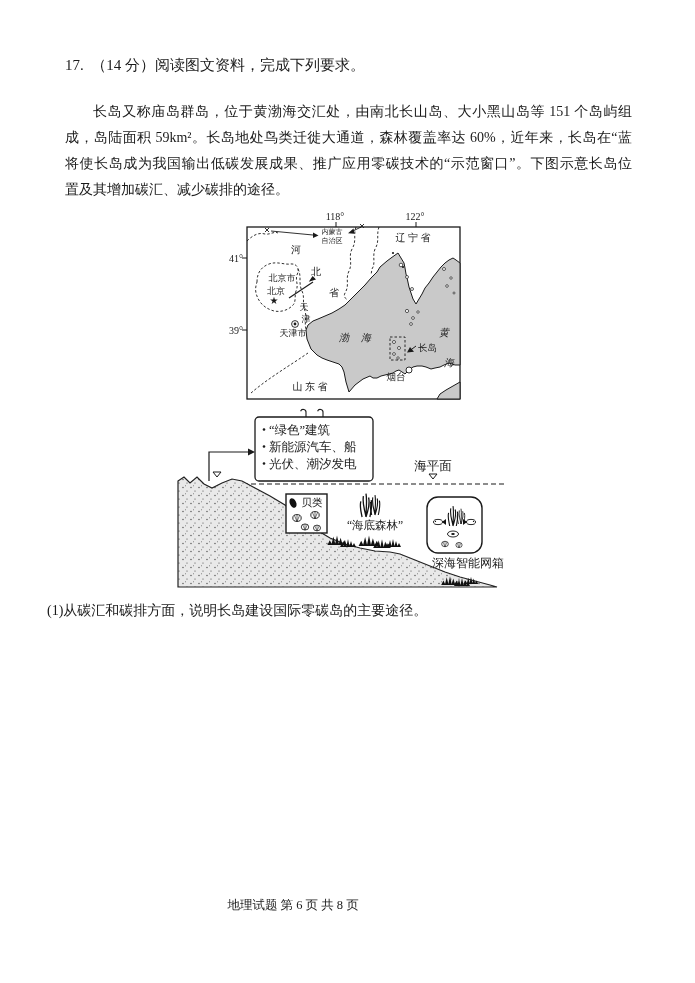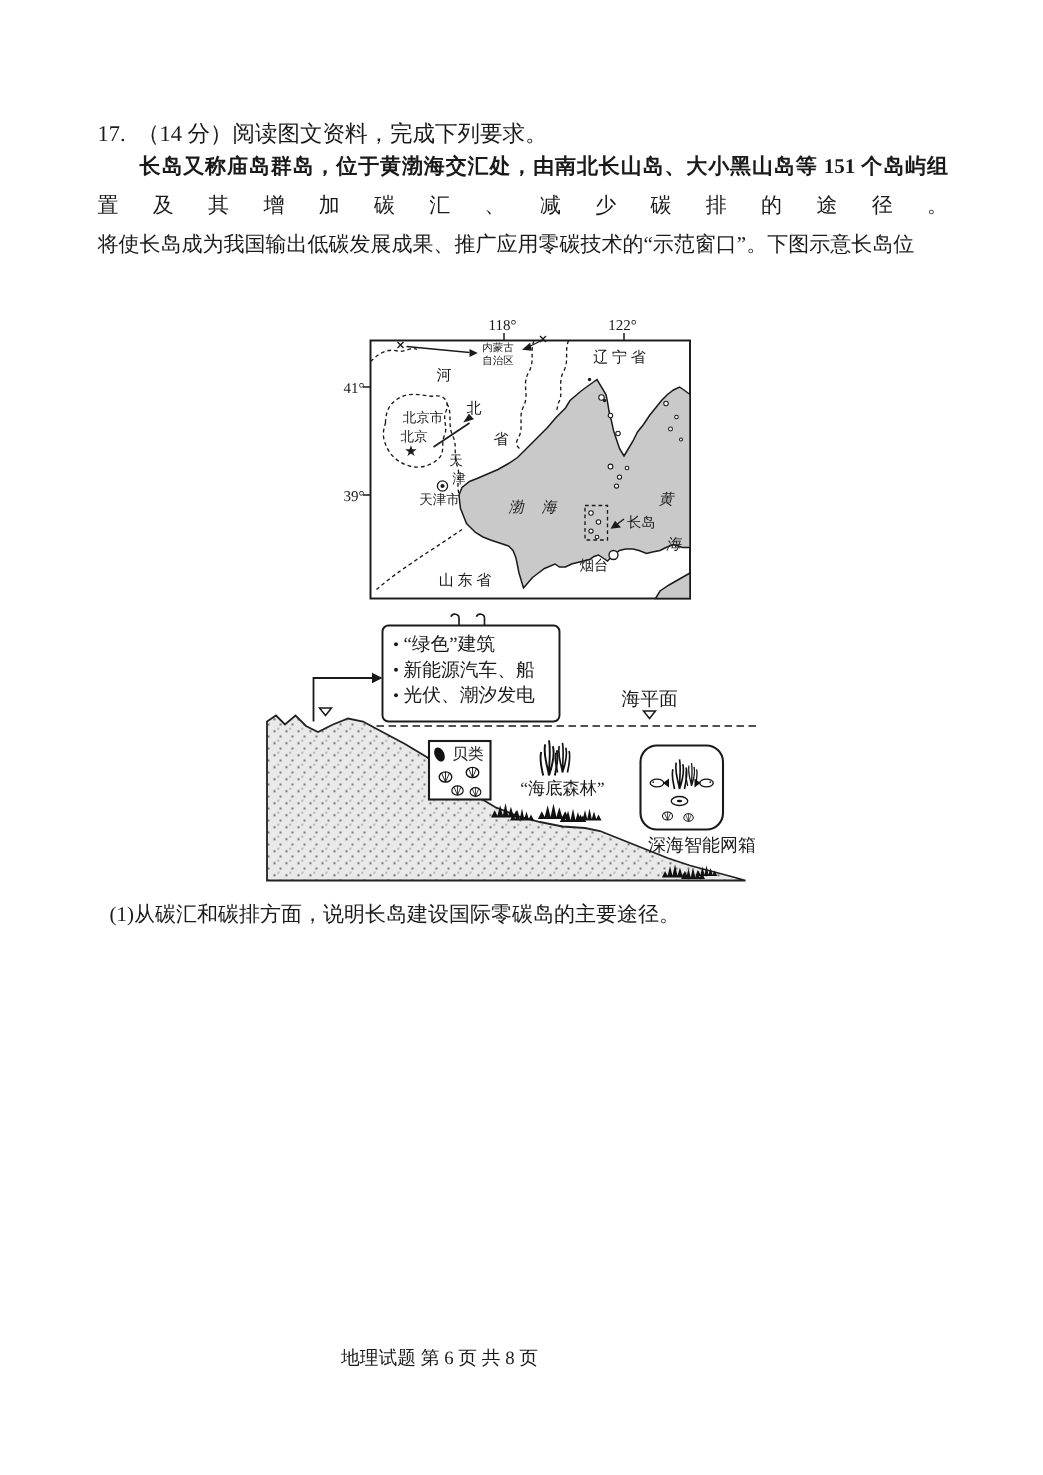--- a/index.html
+++ b/index.html
@@ -1,39 +1,40 @@
 <!DOCTYPE html>
 <html><head>
 <meta charset="utf-8">
 <style>
   html,body{margin:0;padding:0;background:#ffffff;}
   .page{position:relative;width:695px;height:983px;background:#ffffff;overflow:hidden;
         font-family:"Liberation Serif",serif;color:#1a1a1a;}
-  .qheader{position:absolute;left:65px;top:80px;font-size:15px;white-space:pre;}
+  .qheader{position:absolute;left:65px;top:56px;font-size:15px;white-space:pre;}
   .passage{position:absolute;left:65px;top:99px;width:567px;font-size:14px;line-height:26px;}
   .pline{text-align:justify;text-align-last:justify;}
-  .pline:first-child{text-indent:28px;font-weight:bold;}
+  .pline:first-child{text-indent:28px;}
   .pline:last-child{text-align-last:left;}
-  .subq{position:absolute;left:73px;top:598px;width:580px;font-size:14px;line-height:26px;}
+  .subq{position:absolute;left:47px;top:598px;width:580px;font-size:14px;line-height:26px;}
   .footer{position:absolute;left:0;top:897px;width:586px;text-align:center;font-size:12.5px;white-space:pre;}
   svg{position:absolute;}
   svg text{font-family:"Liberation Serif",serif;fill:#1a1a1a;}
   .it{font-style:italic;}
 </style>
 </head>
 <body>
 
 <div class="page">
 
   <div class="qheader">17.  （14 分）阅读图文资料，完成下列要求。</div>
 
   <div class="passage">
     <div class="pline">长岛又称庙岛群岛，位于黄渤海交汇处，由南北长山岛、大小黑山岛等 151 个岛屿组</div>
+    <div class="pline">成，岛陆面积 59km²。长岛地处鸟类迁徙大通道，森林覆盖率达 60%，近年来，长岛在“蓝</div>
+    <div class="pline">将使长岛成为我国输出低碳发展成果、推广应用零碳技术的“示范窗口”。下图示意长岛位</div>
     <div class="pline">置及其增加碳汇、减少碳排的途径。</div>
-    <div class="pline">将使长岛成为我国输出低碳发展成果、推广应用零碳技术的“示范窗口”。下图示意长岛位</div>
   </div>
 
   <svg style="left:225px;top:205px;" width="250" height="205" viewBox="0 0 250 205">
 
     <text x="110" y="15" font-size="10" text-anchor="middle">118°</text>
     <text x="190" y="15" font-size="10" text-anchor="middle">122°</text>
     <line x1="111" y1="17" x2="111" y2="22" stroke="#1a1a1a" stroke-width="1"></line>
     <line x1="191" y1="17" x2="191" y2="22" stroke="#1a1a1a" stroke-width="1"></line>
     <text x="18" y="57" font-size="10" text-anchor="end">41°</text>
     <text x="18" y="129" font-size="10" text-anchor="end">39°</text>

